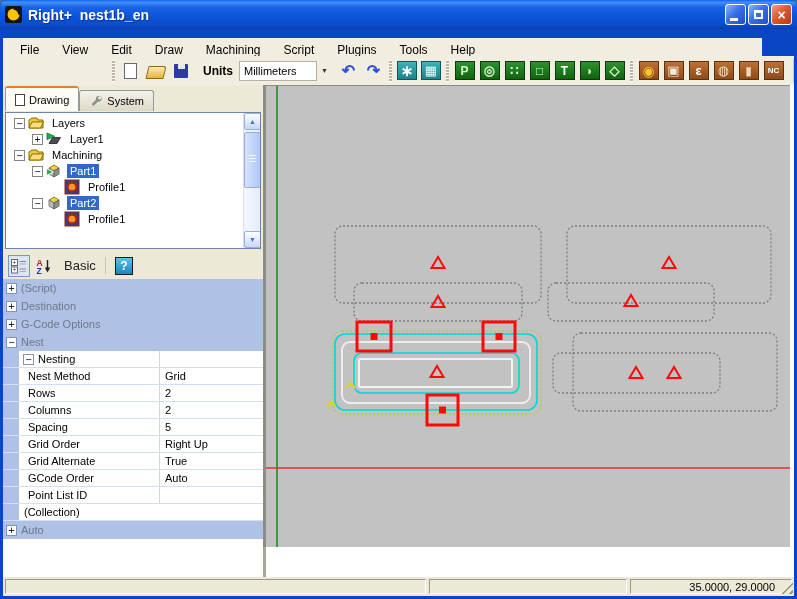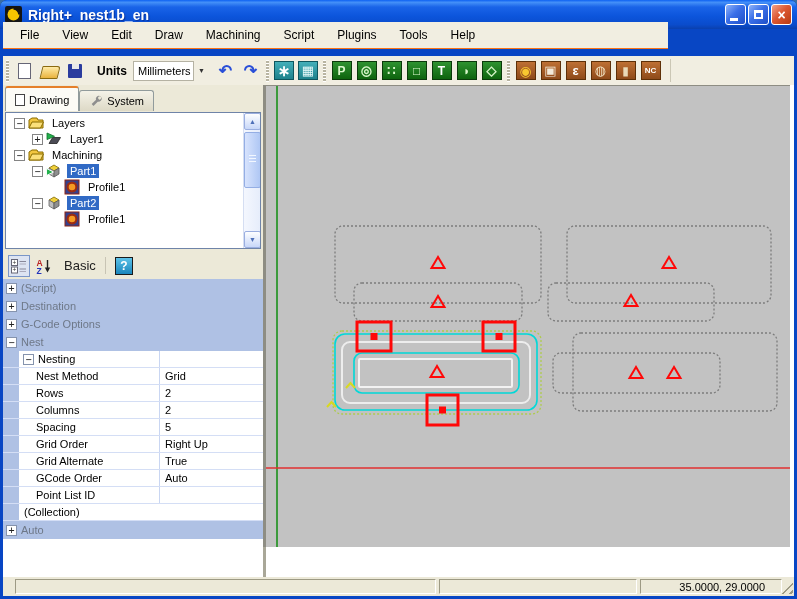--- a/index.html
+++ b/index.html
@@ -18,34 +18,34 @@
   .win-btns{margin-left:auto;display:flex;}
   .wb{width:21px;height:21px;border:1px solid #FFF;border-radius:3px;margin-left:2px;
     display:flex;align-items:center;justify-content:center;position:relative;
     background:linear-gradient(135deg,#8FB4F9 0%,#3A6FE8 45%,#1E4FC8 100%);}
   .wb.close{background:linear-gradient(135deg,#F2A28A 0%,#DD5832 45%,#B83A10 100%);
     color:#fff;font-size:14px;font-weight:bold;line-height:1;}
   .gl-min{position:absolute;left:4px;bottom:3px;width:8px;height:3px;background:#fff;}
   .gl-max{width:9px;height:9px;border:2px solid #fff;border-top-width:3px;}
 
   
-  .menubar{position:absolute;left:3px;top:22px;width:665px;height:27px;background:#F1EEE1;
-    display:flex;align-items:center;padding-left:8px;border-bottom:1px solid #f97316;}
+  .menubar{position:absolute;left:3px;top:38px;width:759px;height:27px;background:#F1EEE1;
+    display:flex;align-items:center;padding-left:8px;border-bottom:3px solid #f97316;}
   .menu-item{font-size:12px;color:#000;padding:4px 9px;margin-right:5px;}
 
   
   .toolbar{position:absolute;left:3px;top:56px;width:791px;height:29px;background:#F1EEE1;
-    display:flex;align-items:center;}
+    display:flex;align-items:center;justify-content:flex-end;}
   .grip{width:5px;height:22px;margin:0 3px;flex:none;
     background:repeating-linear-gradient(180deg,#FFFFFF 0 1px,#B9B5A2 1px 3px);width:3px;}
   .tgroup{display:flex;align-items:center;}
   .tbtn{width:23px;height:22px;display:inline-flex;align-items:center;justify-content:center;
     margin:0 1px;position:relative;flex:none;}
   .tlabel{font-size:12px;font-weight:bold;margin:0 6px 0 10px;color:#000;}
-  .combo{width:61px;height:20px;background:#fff;border:1px solid #B5B2A3;font-size:11px;
+  .combo{width:78px;height:20px;background:#fff;border:1px solid #B5B2A3;font-size:11px;
     display:flex;align-items:center;padding-left:4px;color:#000;}
   .combo-arrow{width:15px;height:20px;display:flex;align-items:center;justify-content:center;
     font-size:7px;color:#333;margin-right:4px;}
   .tsep{width:1px;height:23px;background:#CBC7B5;margin-left:7px;}
 
   .ic-new-file-icon::before{content:"";width:11px;height:14px;background:#fff;border:1px solid #667;}
   .ic-open-file-icon::before{content:"";width:16px;height:11px;margin-top:3px;
     background:linear-gradient(180deg,#FFEBA6,#E9B33E);border:1px solid #8A6A10;
     border-radius:1px 3px 1px 1px;transform:skewX(-14deg);}
   .ic-save-file-icon::before{content:"";width:14px;height:14px;background:#2B3C9E;border-radius:1px;}
@@ -130,35 +130,35 @@
   .propgrid{position:absolute;left:0;top:194px;width:260px;bottom:0;background:#fff;
     overflow:hidden;font-size:11px;}
   .prow{display:flex;align-items:stretch;}
   .prow.cat{height:18px;background:#AFC1E4;color:#6E7888;align-items:center;}
   .pexp{width:11px;height:11px;border:1px solid #8593AD;background:#fff;color:#222;flex:none;
     font-size:10px;line-height:9px;text-align:center;margin:0 4px 0 3px;
     font-family:"DejaVu Sans Mono",monospace;align-self:center;}
   .prow.body{height:17px;border-bottom:1px solid #D4DEF5;}
   .gut{width:16px;background:#AFC1E4;flex:none;}
   .pname{width:141px;display:flex;align-items:center;border-right:1px solid #C9D6F2;color:#000;}
-  .pname.ind{padding-left:17px;}
+  .pname.ind{padding-left:9px;}
   .pname.flat{padding-left:2px;}
   .pval{flex:1;display:flex;align-items:center;padding-left:5px;color:#000;}
 
   
   .canvaszone{position:absolute;left:263px;top:85px;width:527px;height:462px;background:#C2C2C2;
     border-left:3px solid #8E8D83;border-top:1px solid #8E8D83;}
   .cansvg{position:absolute;left:0;top:0;display:block;}
   .rightsliver{position:absolute;left:790px;top:85px;width:4px;height:462px;background:#fff;}
   .whitestrip{position:absolute;left:263px;top:547px;width:531px;height:30px;background:#fff;
     border-left:3px solid #A9A798;}
 
   
   .statusbar{position:absolute;left:3px;top:577px;width:791px;height:19px;background:#ECE9D8;
-    display:flex;align-items:center;gap:3px;padding:0 12px;}
+    display:flex;align-items:center;gap:3px;padding:0 2px;}
   .spanel{height:15px;border:1px solid;border-color:#9D9A84 #FFFFFF #FFFFFF #9D9A84;
     display:flex;align-items:center;font-size:11px;color:#000;}
   .p1{width:421px;}
   .p2{width:198px;}
   .p3{flex:1;justify-content:flex-end;padding-right:16px;}
   .szgrip{position:absolute;right:1px;bottom:2px;width:13px;height:13px;
     clip-path:polygon(100% 0,100% 100%,0 100%);
     background:repeating-linear-gradient(135deg,#9D9A84 0 2px,#ECE9D8 2px 5px);}
 </style>
 </head>

